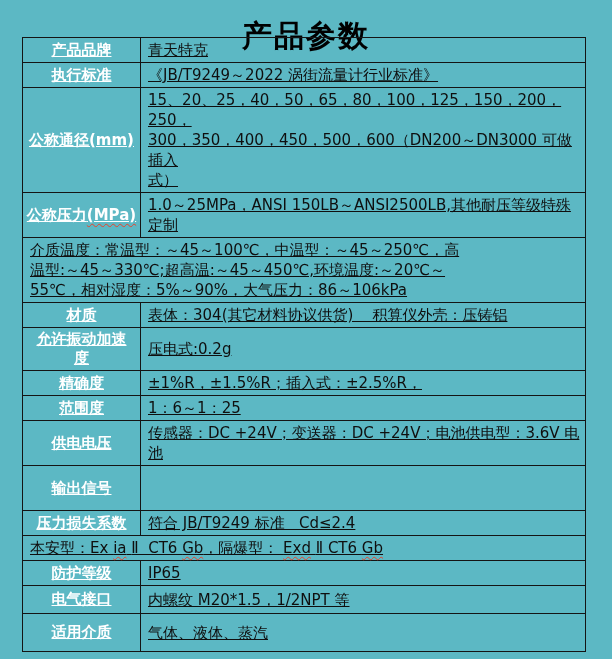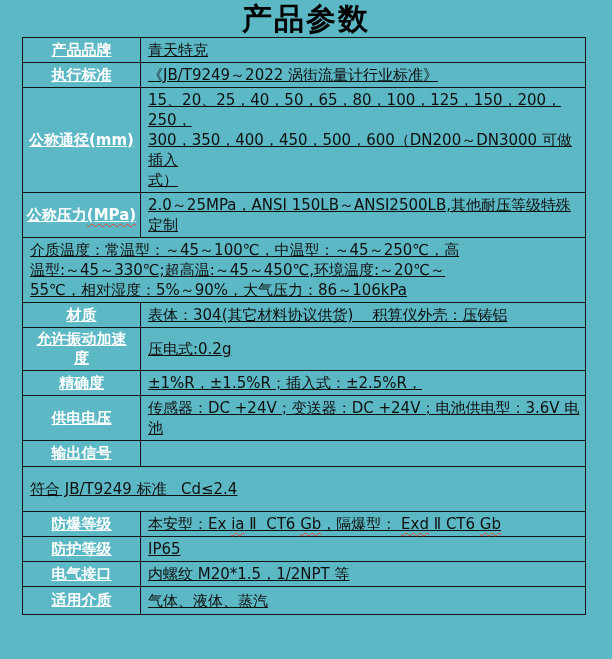--- a/index.html
+++ b/index.html
@@ -24,21 +24,21 @@
   }
   .page-title{
     width:100%;
     text-align:center;
     font-family:"DejaVu Serif","Liberation Serif",serif;
     font-weight:700;
     font-size:30px;
     line-height:35px;
     color:var(--title-color);
     letter-spacing:2px;
-    padding-top:1px;
+    padding-top:18px;
   }
   .param-table{
     position:absolute;
     left:22px;top:37px;
     width:564px;
     border:1px solid var(--border);
     border-bottom:none;
   }
   .row{
     display:flex;
@@ -124,21 +124,21 @@
 式）</span>
         </div>
       </div>
       <div class="row">
         <div class="cell label-cell">
           <span>公称压力
 </span>
           <span class="wavy">(MPa)</span>
         </div>
         <div class="cell value-cell">
-          <span>2.0～25MPa，ANSI 150LB～ANSI2500LB,其他耐压等级特殊定制</span>
+          <span>1.0～25MPa，ANSI 150LB～ANSI2500LB,其他耐压等级特殊定制</span>
         </div>
       </div>
       <div class="row">
         <div class="cell value-cell">
           <span>介质温度：常温型：～45～100℃，中温型：～45～250℃，高
 温型:～45～330℃;超高温:～45～450℃,环境温度:～20℃～
 55℃，相对湿度：5%～90%，大气压力：86～106kPa</span>
         </div>
       </div>
       <div class="row">
@@ -161,40 +161,48 @@
       <div class="row">
         <div class="cell label-cell">
           <span>精确度</span>
         </div>
         <div class="cell value-cell">
           <span>±1%R，±1.5%R；插入式：±2.5%R，</span>
         </div>
       </div>
       <div class="row">
         <div class="cell label-cell">
+          <span>范围度</span>
+        </div>
+        <div class="cell value-cell">
+          <span>1：6～1：25</span>
+        </div>
+      </div>
+      <div class="row">
+        <div class="cell label-cell">
           <span>供电电压</span>
         </div>
         <div class="cell value-cell">
           <span>传感器：DC +24V；变送器：DC +24V；电池供电型：3.6V 电池</span>
         </div>
       </div>
       <div class="row">
         <div class="cell label-cell">
           <span>输出信号</span>
         </div>
       </div>
       <div class="row">
+        <div class="cell label-cell">
+          <span>压力损失系数</span>
+        </div>
         <div class="cell value-cell">
           <span>符合 JB/T9249 标准   Cd≤2.4</span>
         </div>
       </div>
       <div class="row">
-        <div class="cell label-cell">
-          <span>防爆等级</span>
-        </div>
         <div class="cell value-cell">
           <span>本安型：Ex </span>
           <span class="wavy">ia</span>
           <span> Ⅱ  CT6 </span>
           <span class="wavy">Gb</span>
           <span>，隔爆型： </span>
           <span class="wavy">Exd</span>
           <span> Ⅱ CT6 </span>
           <span class="wavy">Gb</span>
         </div>

